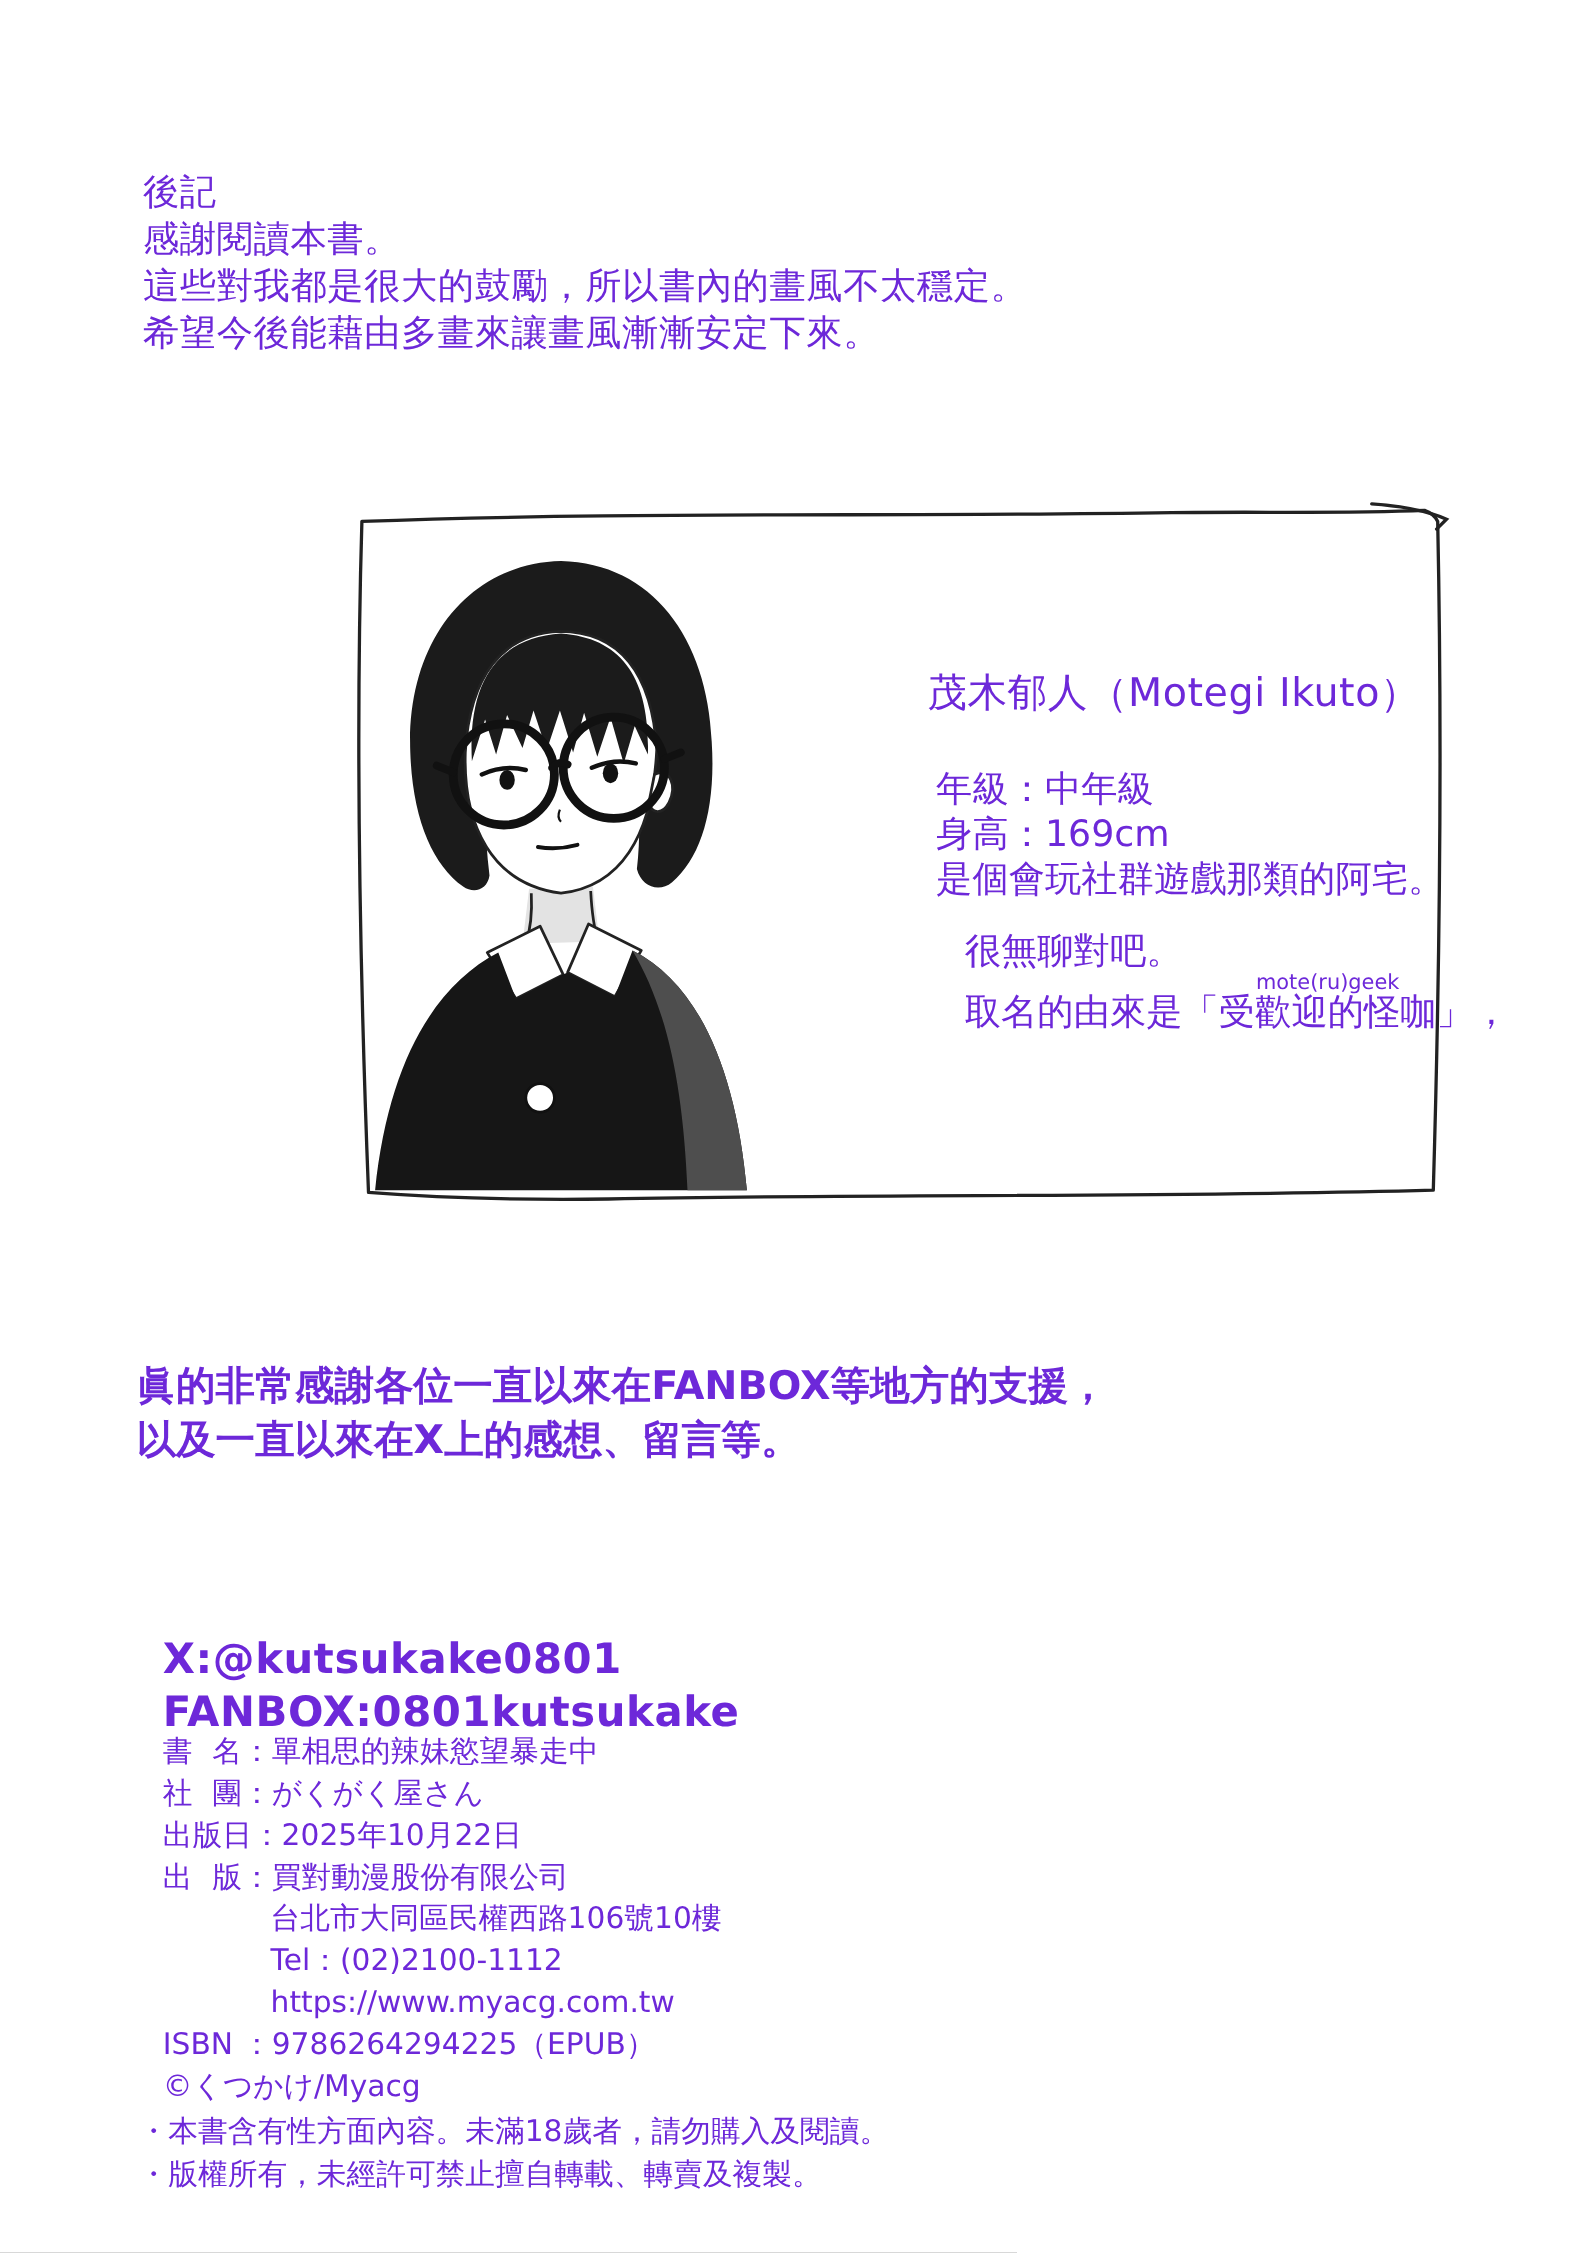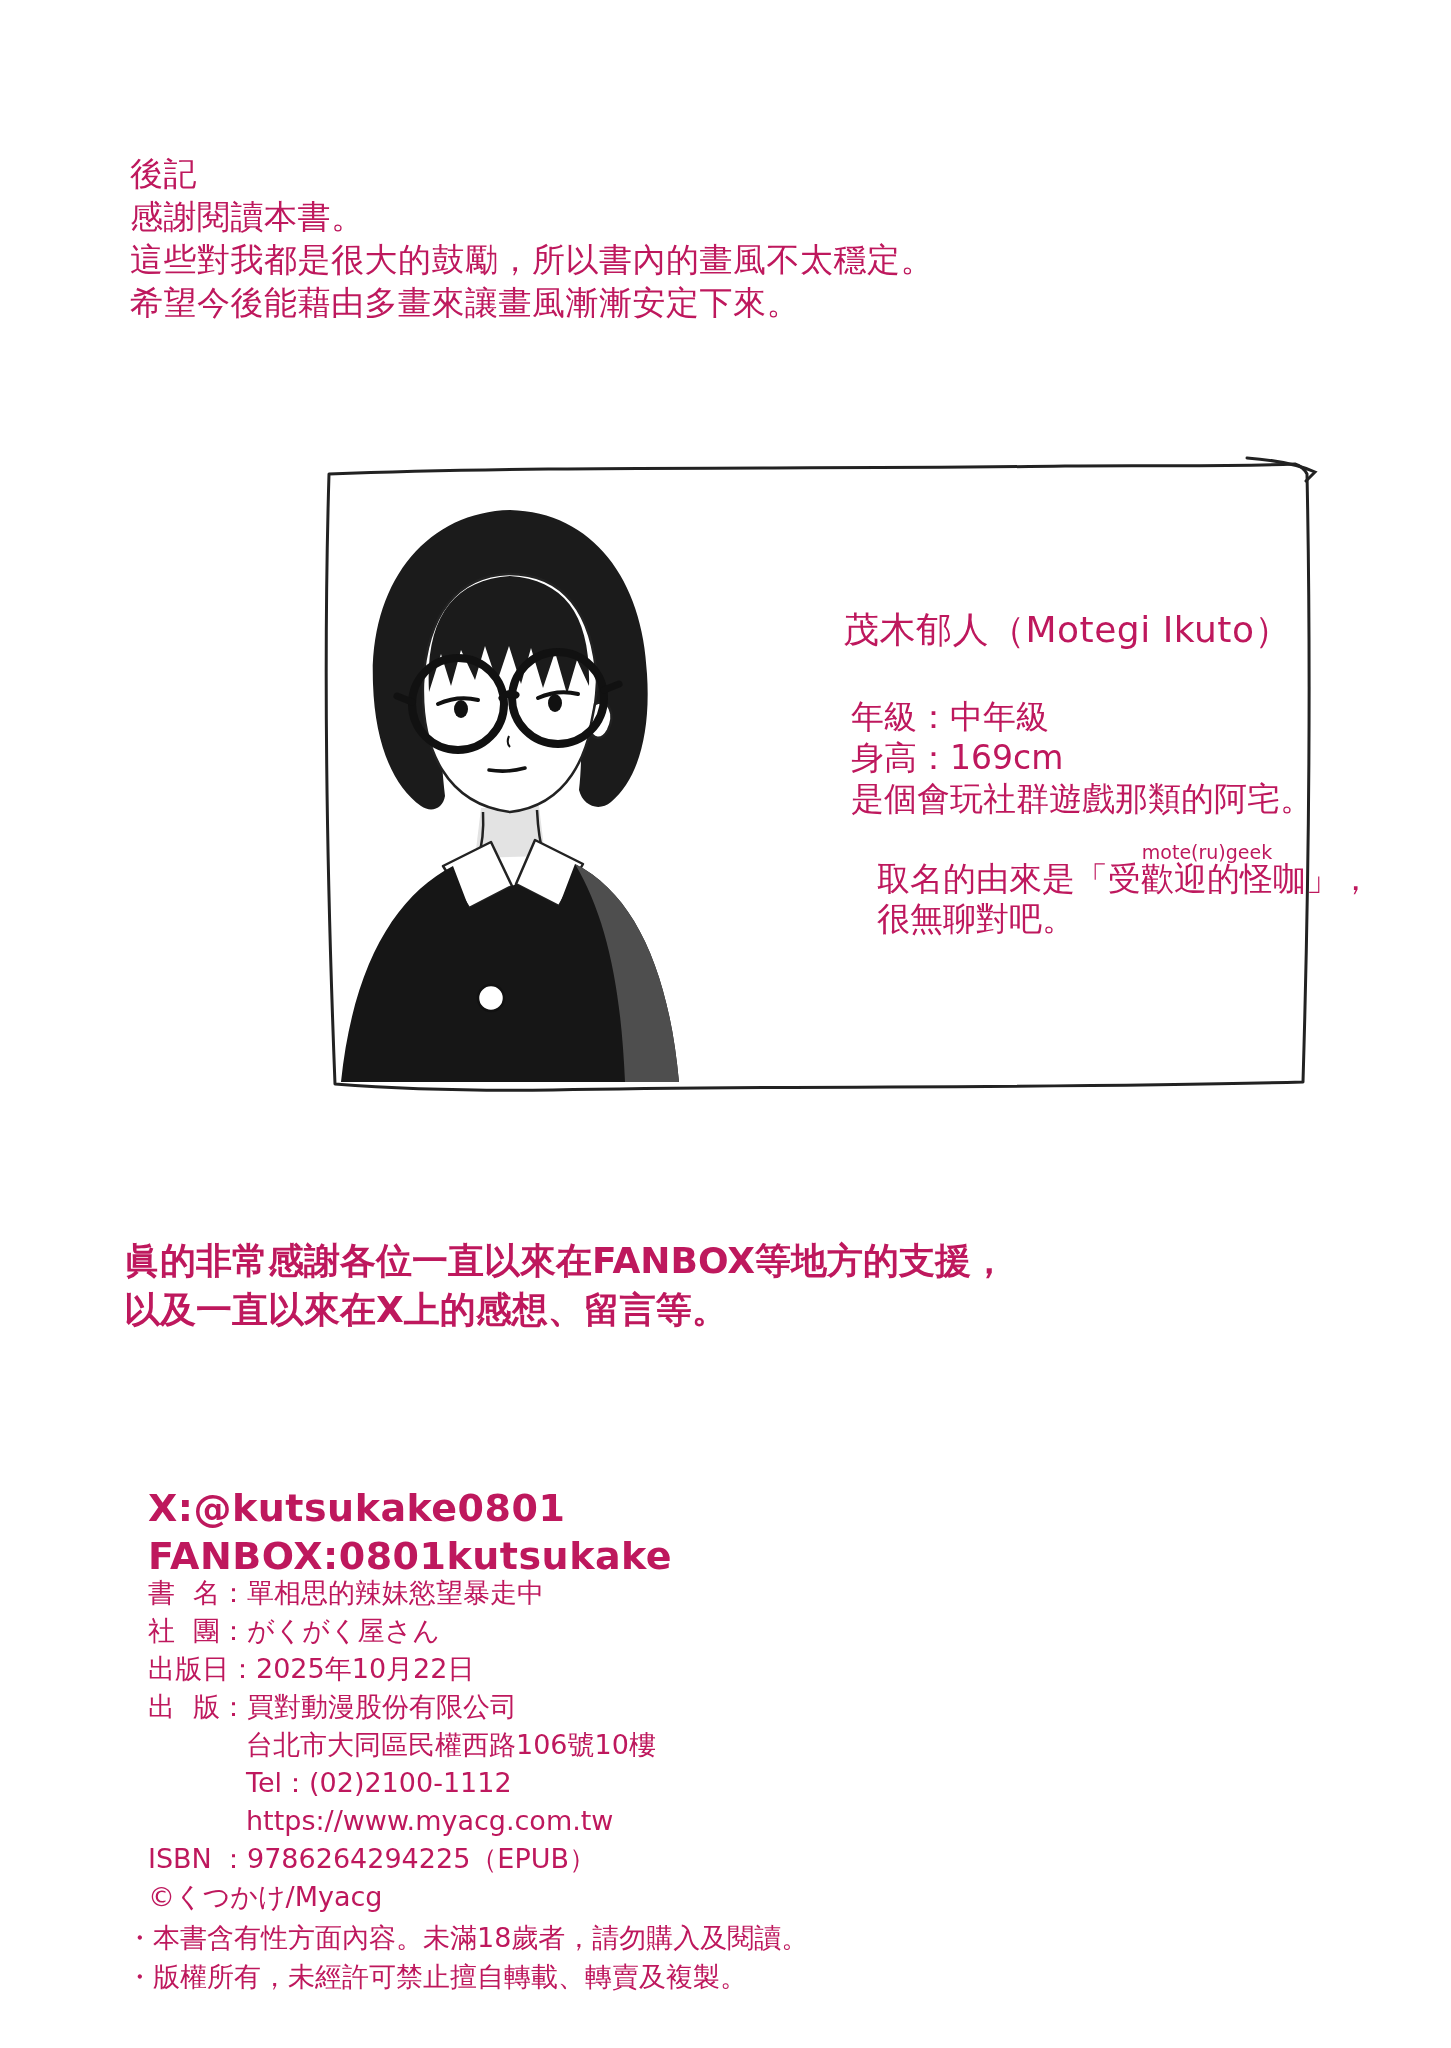--- a/index.html
+++ b/index.html
@@ -1,21 +1,21 @@
 <!DOCTYPE html>
 <html><head>
 <meta charset="utf-8">
 <style>
   html,body{margin:0;padding:0;background:#9a9a9a;}
   .page{
     position:relative;
     width:1451px;height:2048px;
     margin:0 auto;
     background:#ffffff;
-    color:#be185d;
+    color:#6d28d9;
     font-family:"DejaVu Sans","Liberation Sans",sans-serif;
     overflow:hidden;
   }
   
   .afterword{position:absolute;left:130px;top:152px;font-size:33px;line-height:43px;letter-spacing:0.5px;}
   .afterword div{white-space:nowrap;}
   
   .card{position:absolute;left:295px;top:448px;width:1035px;height:650px;}
   .card svg{position:absolute;left:0;top:0;width:100%;height:100%;}
   .card-name{position:absolute;left:548px;top:158px;font-size:36px;font-weight:500;white-space:nowrap;letter-spacing:0.5px;}
@@ -97,22 +97,22 @@
 
     <div class="card-name">茂木郁人（Motegi Ikuto）</div>
 
     <div class="card-stats">
       <div>年級：中年級</div>
       <div>身高：169cm</div>
       <div>是個會玩社群遊戲那類的阿宅。</div>
     </div>
 
     <div class="card-note">
+      <div class="nline">很無聊對吧。</div>
       <div class="nline"><span>取名的由來是「</span><ruby><span>受歡迎的怪咖</span><rt>mote(ru)geek</rt></ruby><span>」，</span></div>
-      <div class="nline">很無聊對吧。</div>
     </div>
   </div>
 
   <div class="thanks1">
     <div>眞的非常感謝各位一直以來在FANBOX等地方的支援，</div>
     <div>以及一直以來在X上的感想、留言等。</div>
   </div>
 
   <div class="contacts">
     <div>X:@kutsukake0801</div>

